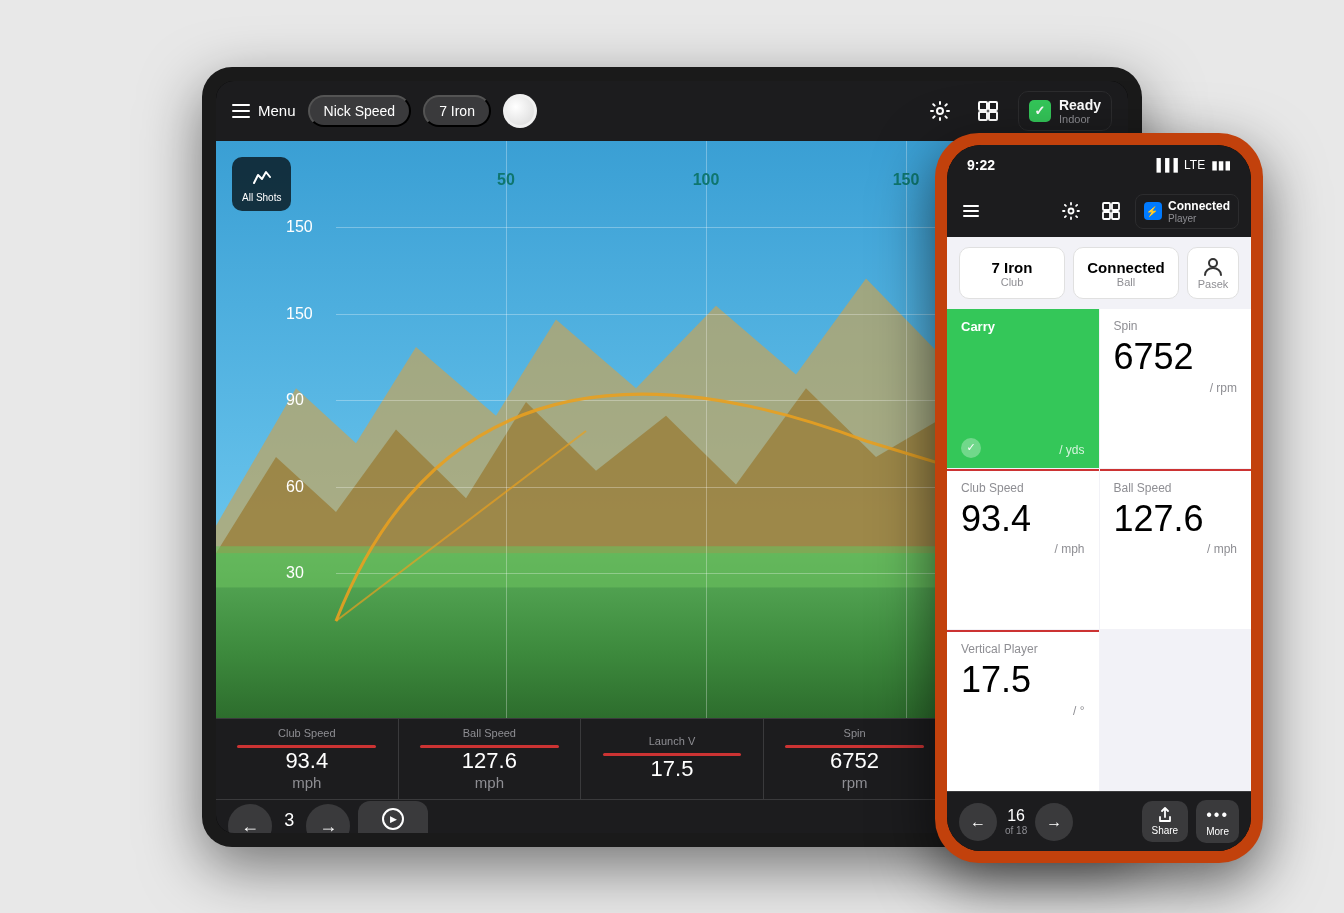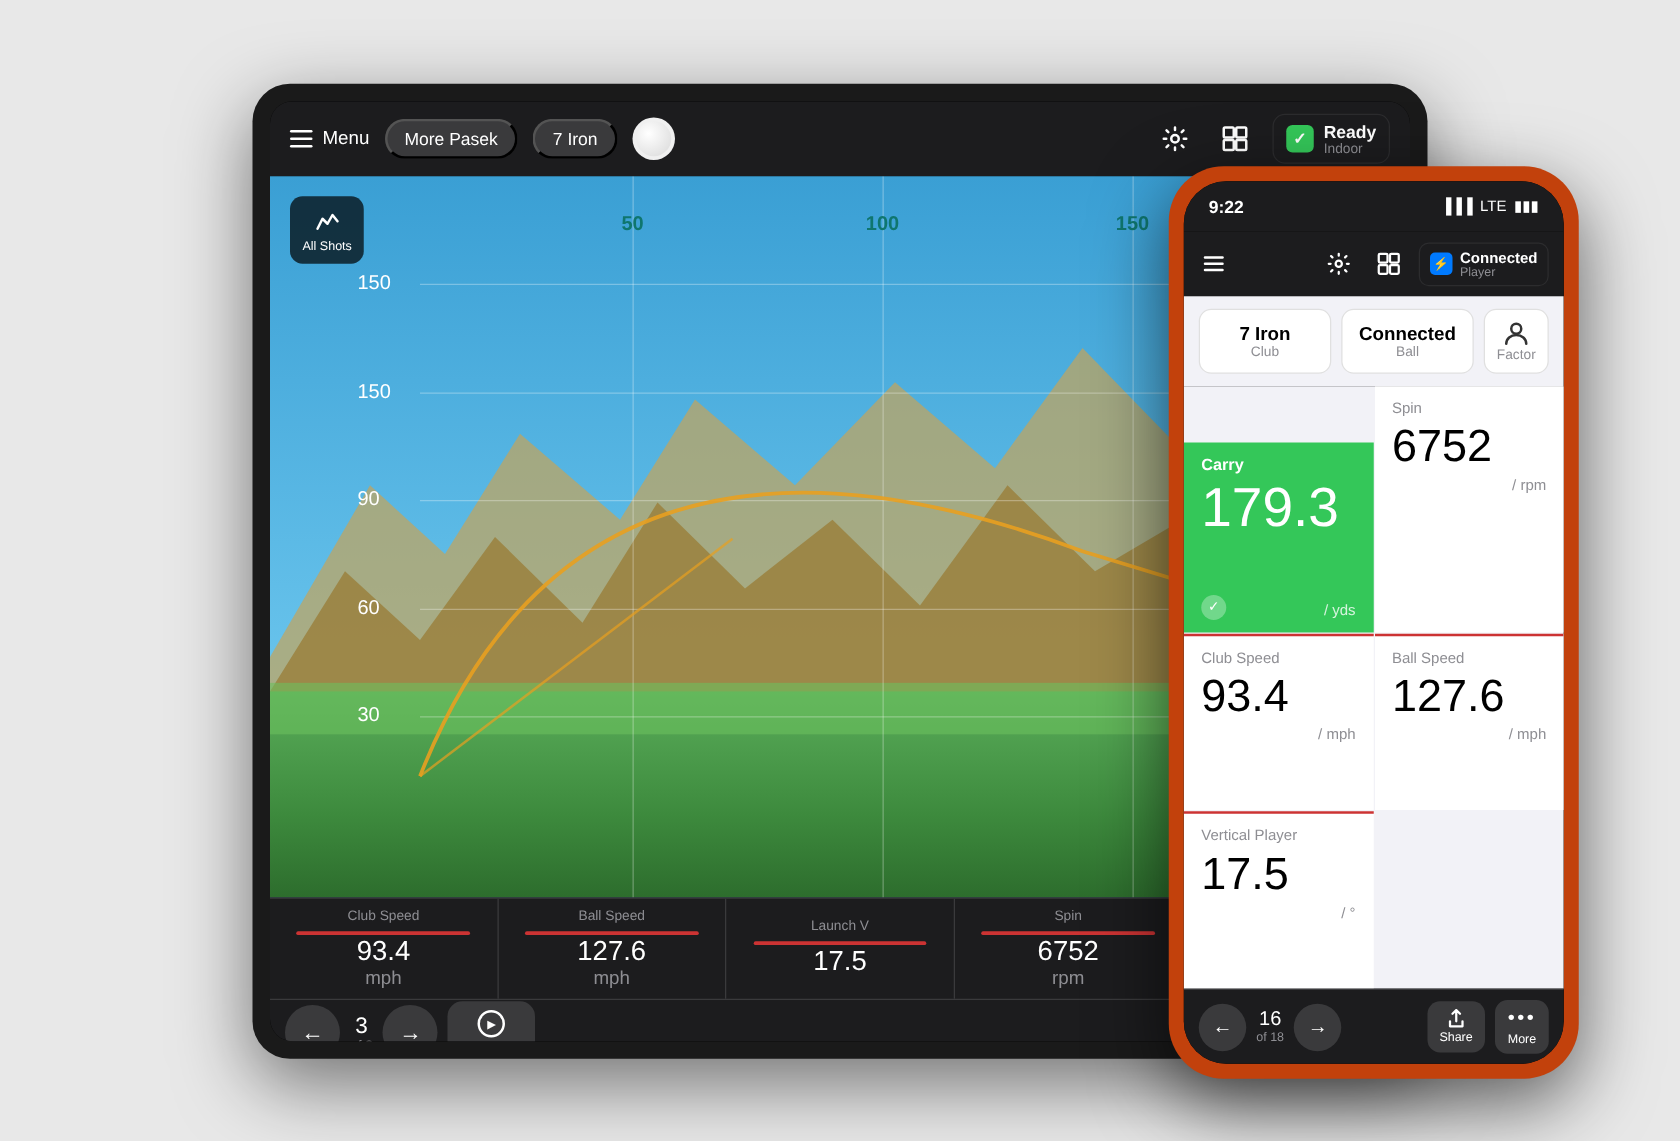--- a/index.html
+++ b/index.html
@@ -478,21 +478,20 @@
       overflow: hidden;
     }
     .p-stat-cell {
       background: #fff;
       display: flex;
       flex-direction: column;
       padding: 10px 14px;
     }
     .p-stat-cell.green-bg {
       background: #34c759;
-      margin-top: 45px;
     }
     .p-stat-header {
       font-size: 12px;
       color: #8e8e93;
       margin-bottom: 4px;
     }
     .p-stat-cell.green-bg .p-stat-header { color: #fff; font-weight: 600; font-size: 13px; }
     .p-stat-value {
       font-size: 36px;
       font-weight: 300;
@@ -579,21 +578,21 @@
 
     <div class="tablet-topbar">
       <button class="t-menu-btn">
         <div class="hamburger-icon">
           <span></span>
             <span></span>
             <span></span>
         </div>
         <span>Menu</span>
       </button>
-      <button class="t-pill">More Pasek</button>
+      <button class="t-pill">Nick Speed</button>
       <button class="t-pill">7 Iron</button>
       <button class="t-ball-btn">
         <div class="t-ball-inner"></div>
       </button>
       <div class="t-spacer"></div>
       <button class="t-gear-btn">
         <svg width="22" height="22" viewBox="0 0 22 22" fill="none">
           <circle cx="11" cy="11" r="3" stroke="#fff" stroke-width="2"></circle>
           <path d="M11 2v2M11 18v2M2 11h2M18 11h2M4.22 4.22l1.42 1.42M16.36 16.36l1.42 1.42M4.22 17.78l1.42-1.42M16.36 5.64l1.42-1.42" stroke="#fff" stroke-width="2" stroke-linecap="round"></path>
         </svg>
@@ -791,29 +790,28 @@
       </button>
       <button class="p-club-btn">
         <div class="p-club-value">Connected</div>
         <div class="p-club-label">Ball</div>
       </button>
       <button class="p-player-btn">
         <svg width="22" height="22" viewBox="0 0 22 22" fill="none">
           <circle cx="11" cy="7" r="4" stroke="#333" stroke-width="2"></circle>
           <path d="M3 19c0-4 3.6-7 8-7s8 3 8 7" stroke="#333" stroke-width="2" stroke-linecap="round"></path>
         </svg>
-        <div class="p-club-label">Factor</div>
+        <div class="p-club-label">Pasek</div>
       </button>
     </div>
 
     <div class="phone-stats">
 
       <div class="p-stat-cell green-bg">
         <div class="p-stat-header">Carry</div>
-        <div class="p-stat-value">179.3</div>
         <div style="display:flex; justify-content:space-between; align-items:center; margin-top:auto;">
           <div class="p-stat-check">✓</div>
           <div class="p-stat-unit">/ yds</div>
         </div>
       </div>
 
       <div class="p-stat-cell">
         <div class="p-stat-header">Spin</div>
         <div class="p-stat-value">6752</div>
         <div class="p-stat-unit">/ rpm</div>

